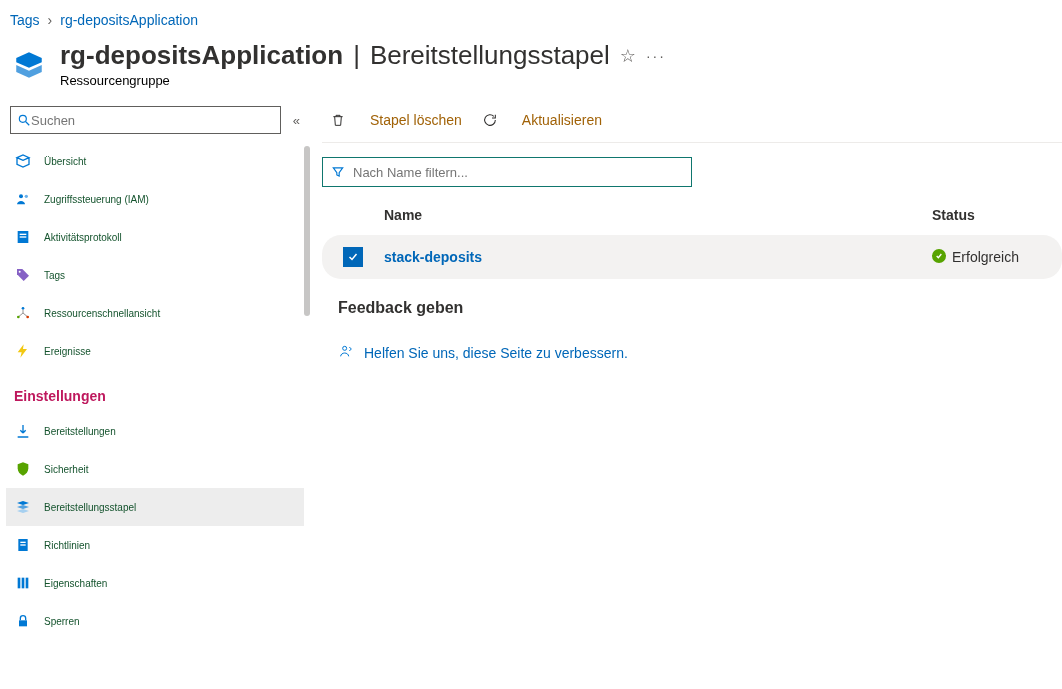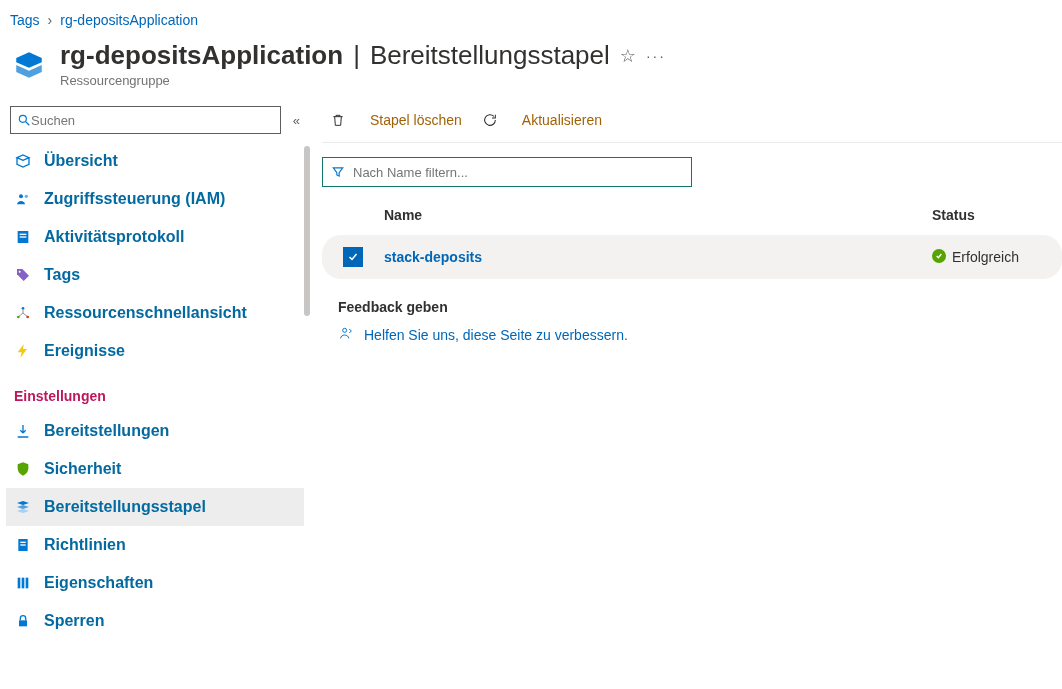--- a/index.html
+++ b/index.html
@@ -10,35 +10,35 @@
   .breadcrumb .sep { color: #605e5c; }
 
   .header { display: flex; align-items: flex-start; gap: 12px; padding: 8px 10px 18px 10px; }
   .header-icon { width: 38px; height: 38px; display: flex; align-items: center; justify-content: center; margin-top: 6px; }
   .header-title-row { display: flex; align-items: center; gap: 10px; }
   .header-title { font-size: 26px; font-weight: 600; color: #323130; }
   .header-sep { font-size: 26px; font-weight: 300; color: #323130; }
   .header-sub { font-size: 26px; font-weight: 400; color: #323130; }
   .star { font-size: 18px; color: #605e5c; cursor: pointer; }
   .dots { color: #605e5c; cursor: pointer; letter-spacing: 2px; }
-  .subtitle { font-size: 13px; color: #737373; margin-top: 2px; }
+  .subtitle { font-size: 13px; color: #000000; margin-top: 2px; }
 
   .body { display: flex; }
 
   .sidebar { width: 310px; flex-shrink: 0; padding: 0 0 10px 6px; position: relative; }
   .sidebar-top { display: flex; align-items: center; gap: 8px; padding: 0 6px 8px 4px; }
   .search-box { flex: 1; display: flex; align-items: center; border: 1px solid #605e5c; height: 28px; padding: 0 6px; background: #fff; }
   .search-box input { border: none; outline: none; flex: 1; font-size: 13px; background: transparent; }
   .collapse-btn { color: #605e5c; cursor: pointer; font-size: 13px; padding: 0 4px; }
 
   .nav { padding-right: 6px; }
   .nav-item { display: flex; align-items: center; gap: 12px; height: 38px; padding: 0 10px 0 8px; cursor: pointer; }
   .nav-item.selected { background: #ededed; }
   .nav-icon { width: 18px; height: 18px; display: flex; align-items: center; justify-content: center; flex-shrink: 0; }
-  .nav-label { font-size: 16px; color: #0369a1; font-weight: bold; }
+  .nav-label { font-size: 10px; color: #14532d; }
   .nav-section { font-size: 14px; font-weight: 600; color: #be185d; padding: 18px 0 8px 8px; }
 
   .scroll-gutter { position: absolute; right: 0; top: 40px; bottom: 0; width: 8px; background: transparent; }
   .scroll-thumb { position: absolute; right: 0; top: 0; width: 6px; height: 170px; background: #c7c6c5; border-radius: 3px; }
 
   .main { flex: 1; padding: 0 0 20px 12px; }
   .toolbar { display: flex; align-items: center; gap: 20px; padding: 6px 0 14px 8px; border-bottom: 1px solid #edebe9; }
   .tool-btn { display: flex; align-items: center; gap: 24px; cursor: pointer; color: #a16207; }
   .tool-btn .tool-icon { width: 16px; height: 16px; display: flex; align-items: center; justify-content: center; }
 
@@ -51,21 +51,21 @@
   .col-check { width: 62px; display:flex; justify-content:center; }
   .col-name { flex: 1; font-weight: 600; }
   .col-status { width: 130px; font-weight: 600; }
   .table-row { display: flex; align-items: center; height: 44px; background: #f3f2f1; border-radius: 19px; }
   .checkbox { width: 20px; height: 20px; background: #0067b8; display:flex; align-items:center; justify-content:center; }
   .checkbox svg { stroke: #fff; }
   .status-cell { display:flex; align-items:flex-start; gap:6px; width:130px; }
   .status-dot { width:14px; height:14px; border-radius:50%; background:#57a300; display:flex; align-items:center; justify-content:center; color:#fff; font-size:10px; }
 
   .feedback { padding: 20px 0 0 16px; }
-  .feedback-title { font-weight: 600; font-size: 14px; margin-bottom: 10px; }
+  .feedback-title { font-weight: 600; font-size: 16px; margin-bottom: 26px; }
   .feedback-link { display:flex; align-items:center; gap:10px; color:#0067b8; }
 </style>
 </head>
 <body>
 
 <div class="breadcrumb">
   <a href="#">Tags</a>
   <span class="sep">›</span>
   <a href="#">rg-depositsApplication</a>
 </div>

